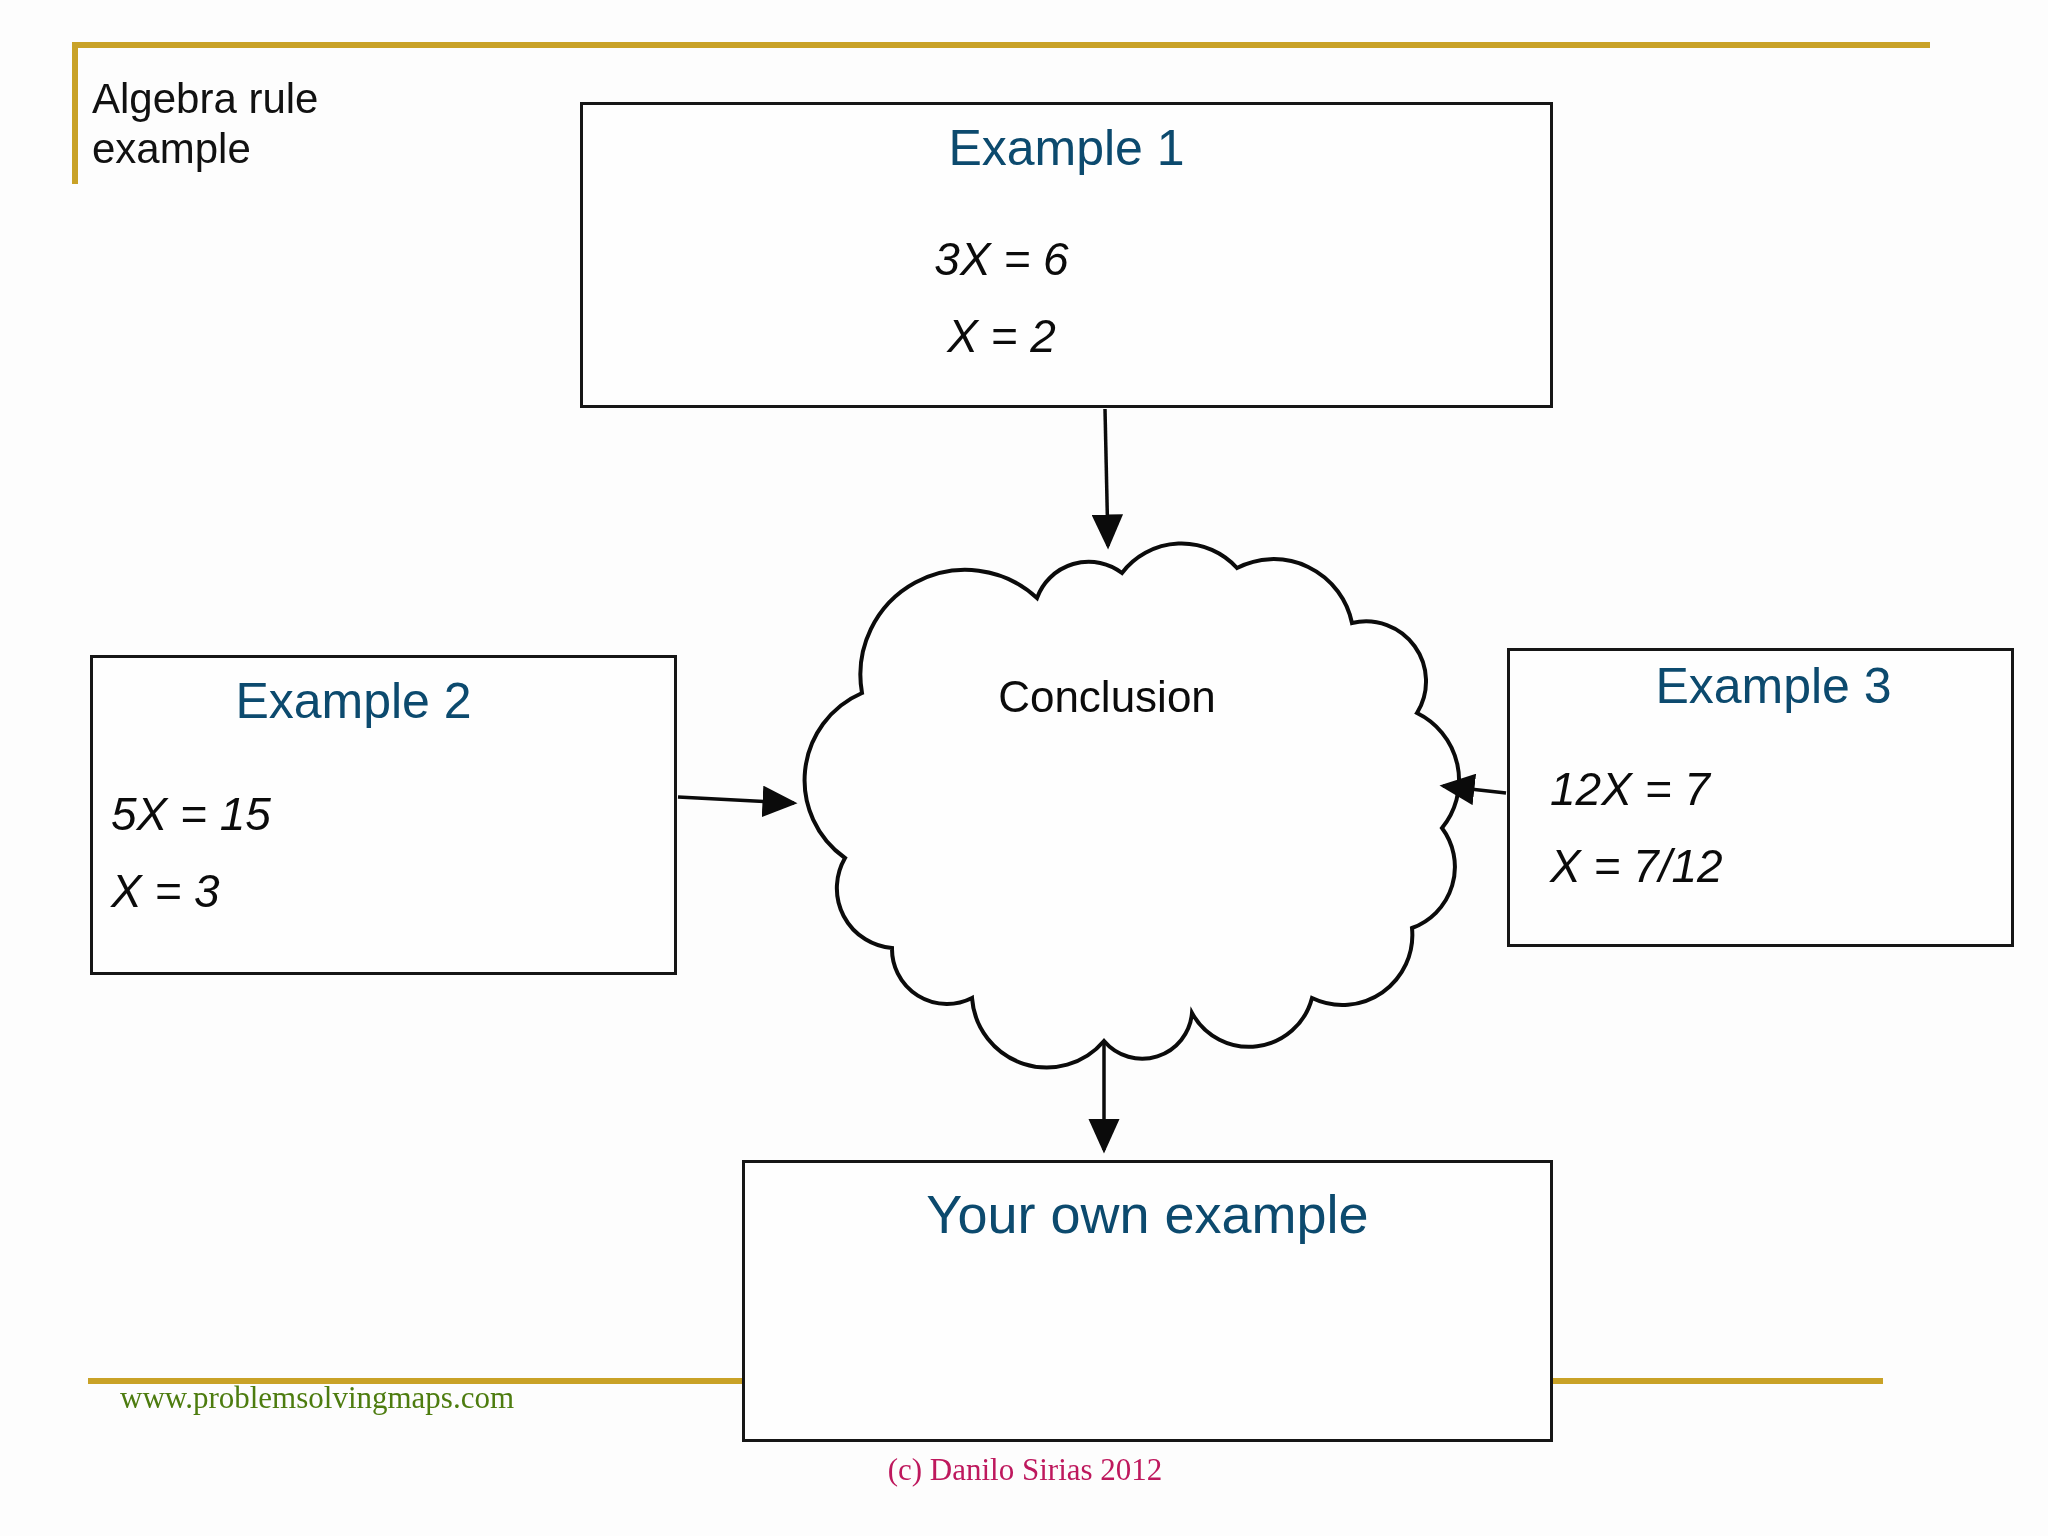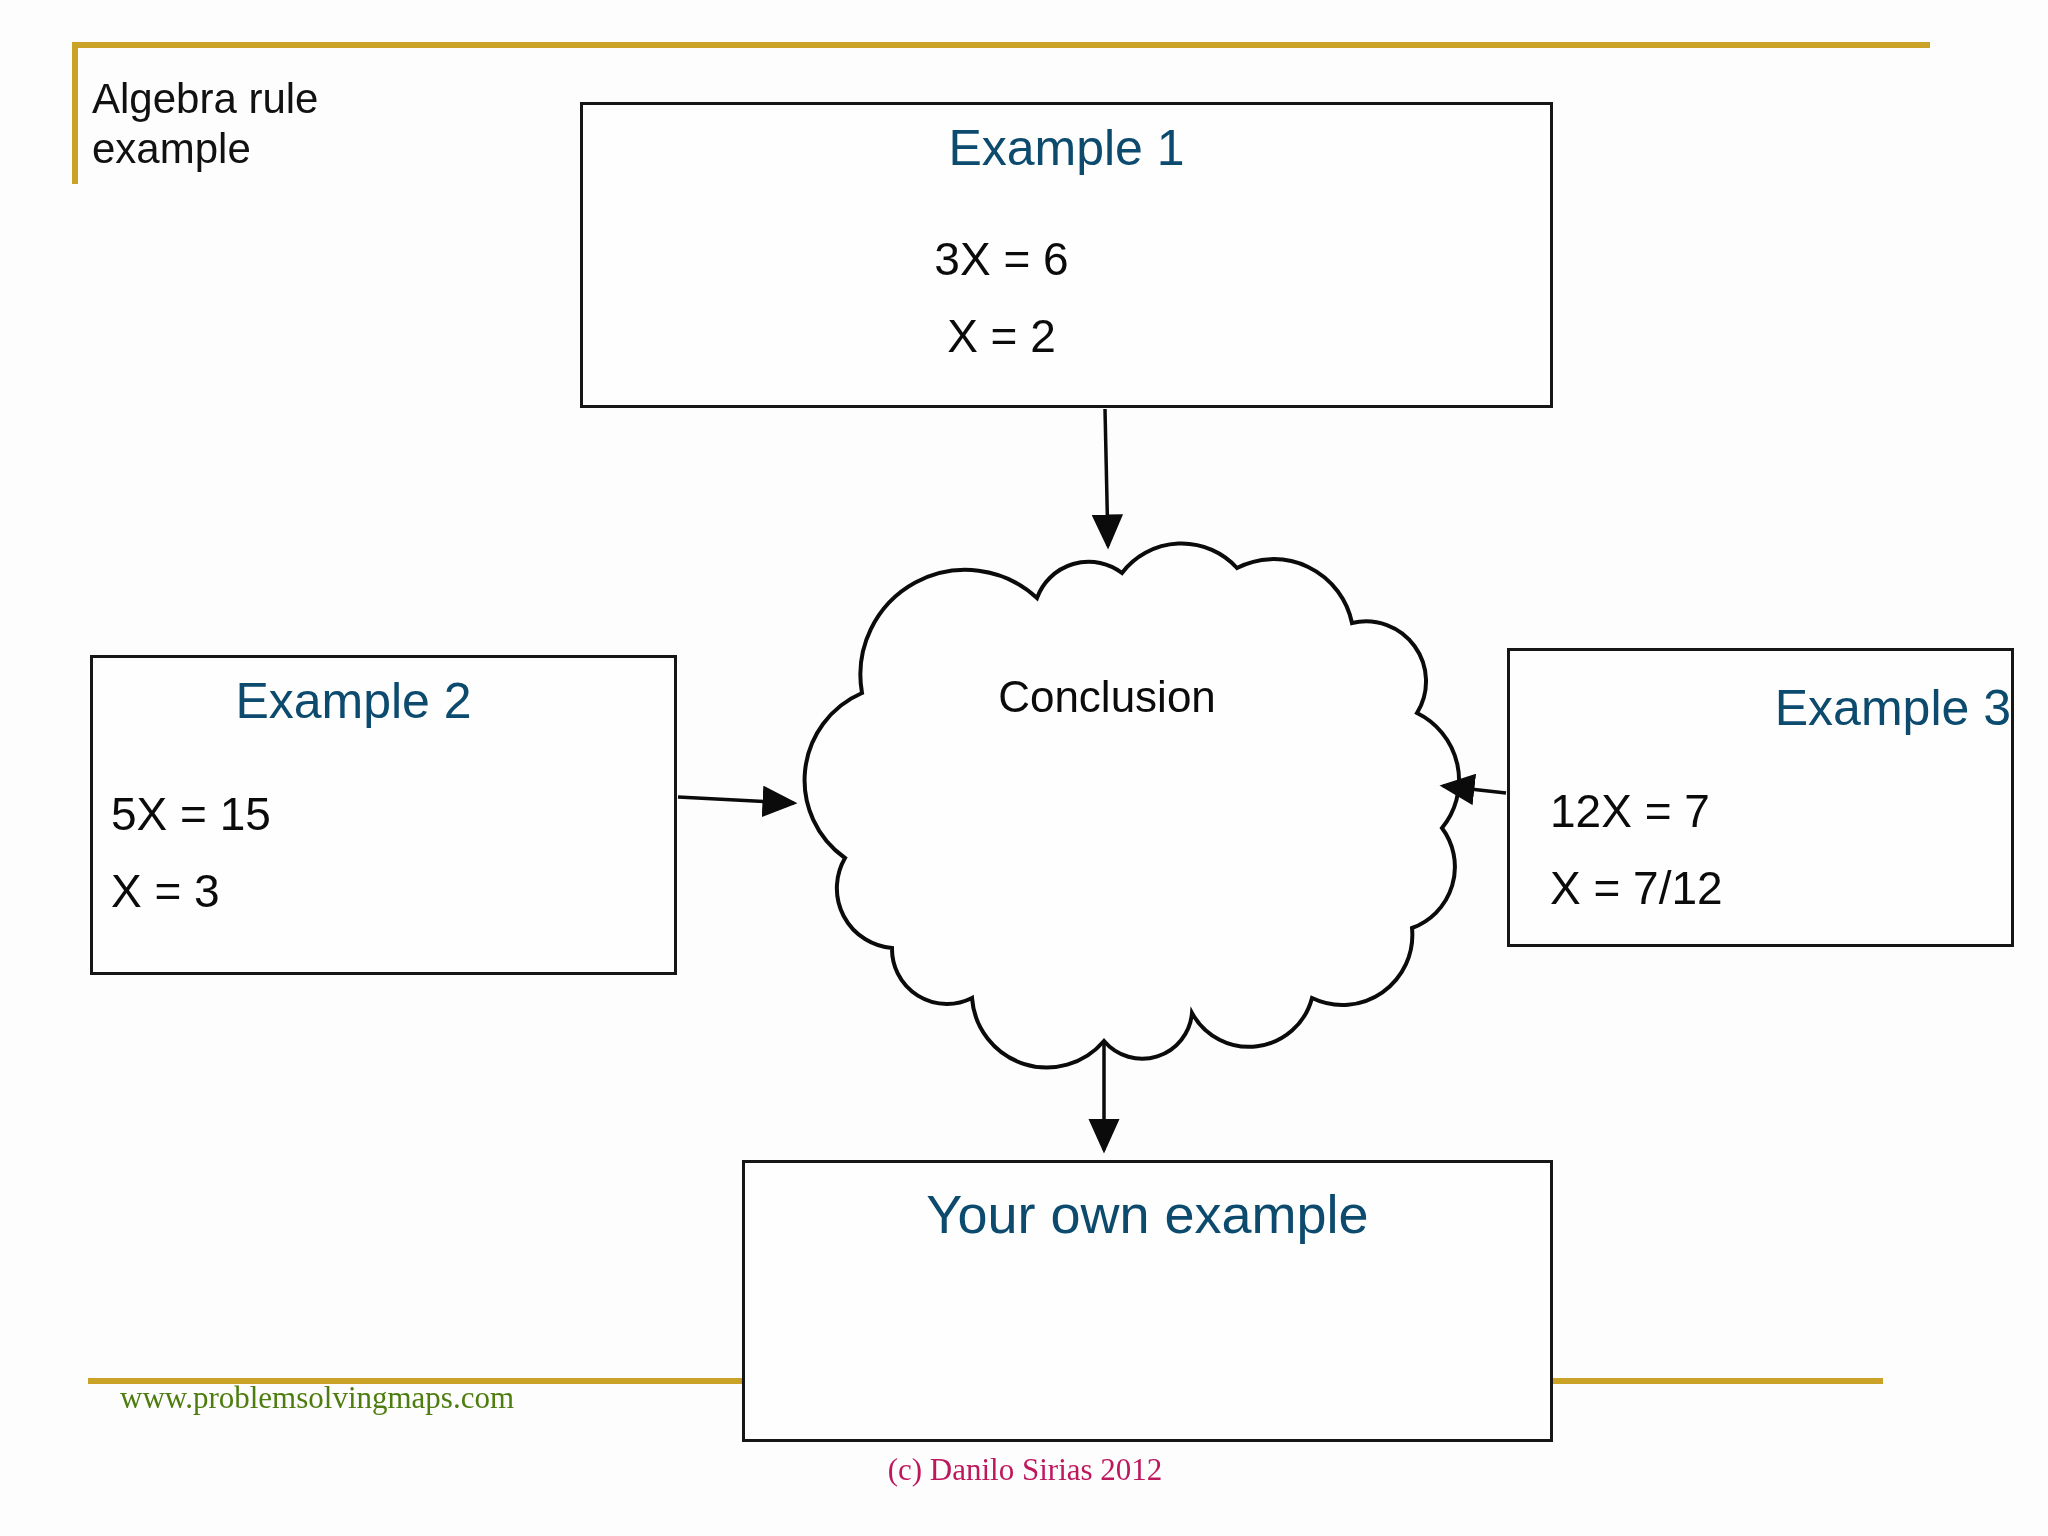--- a/index.html
+++ b/index.html
@@ -63,31 +63,32 @@
     font-family: Liberation Sans, sans-serif;
     font-size: 50px;
     text-align: center;
     padding-top: 14px;
     color: #0c4a6e;
   }
   .equations {
     font-size: 46px;
     line-height: 1.68;
     color: #0b0b0b;
+    font-style: italic;
   }
   
   .box-example1 { left: 580px; top: 102px; width: 973px; height: 306px; }
   .box-example1 .equations { margin-top: 44px; text-align: center; padding-right: 130px; }
   
   .box-example2 { left: 90px; top: 655px; width: 587px; height: 320px; }
   .box-example2 .node-title { padding-right: 60px; }
   .box-example2 .equations { margin-top: 46px; text-align: left; padding-left: 18px; }
   
   .box-example3 { left: 1507px; top: 648px; width: 507px; height: 299px; }
-  .box-example3 .node-title { text-align: right; padding-left: 26px; padding-top: 28px; }
+  .box-example3 .node-title { text-align: center; padding-left: 26px; padding-top: 6px; }
   .box-example3 .equations { margin-top: 36px; text-align: left; padding-left: 40px; }
   
   .box-your-own { left: 694px; top: 1160px; width: 811px; height: 282px; margin-left: 48px; }
   .box-your-own .node-title { font-size: 54px; padding-top: 20px; }
   
   .cloud-label {
     position: absolute;
     left: 962px; top: 672px;
     width: 290px;
     text-align: center;

